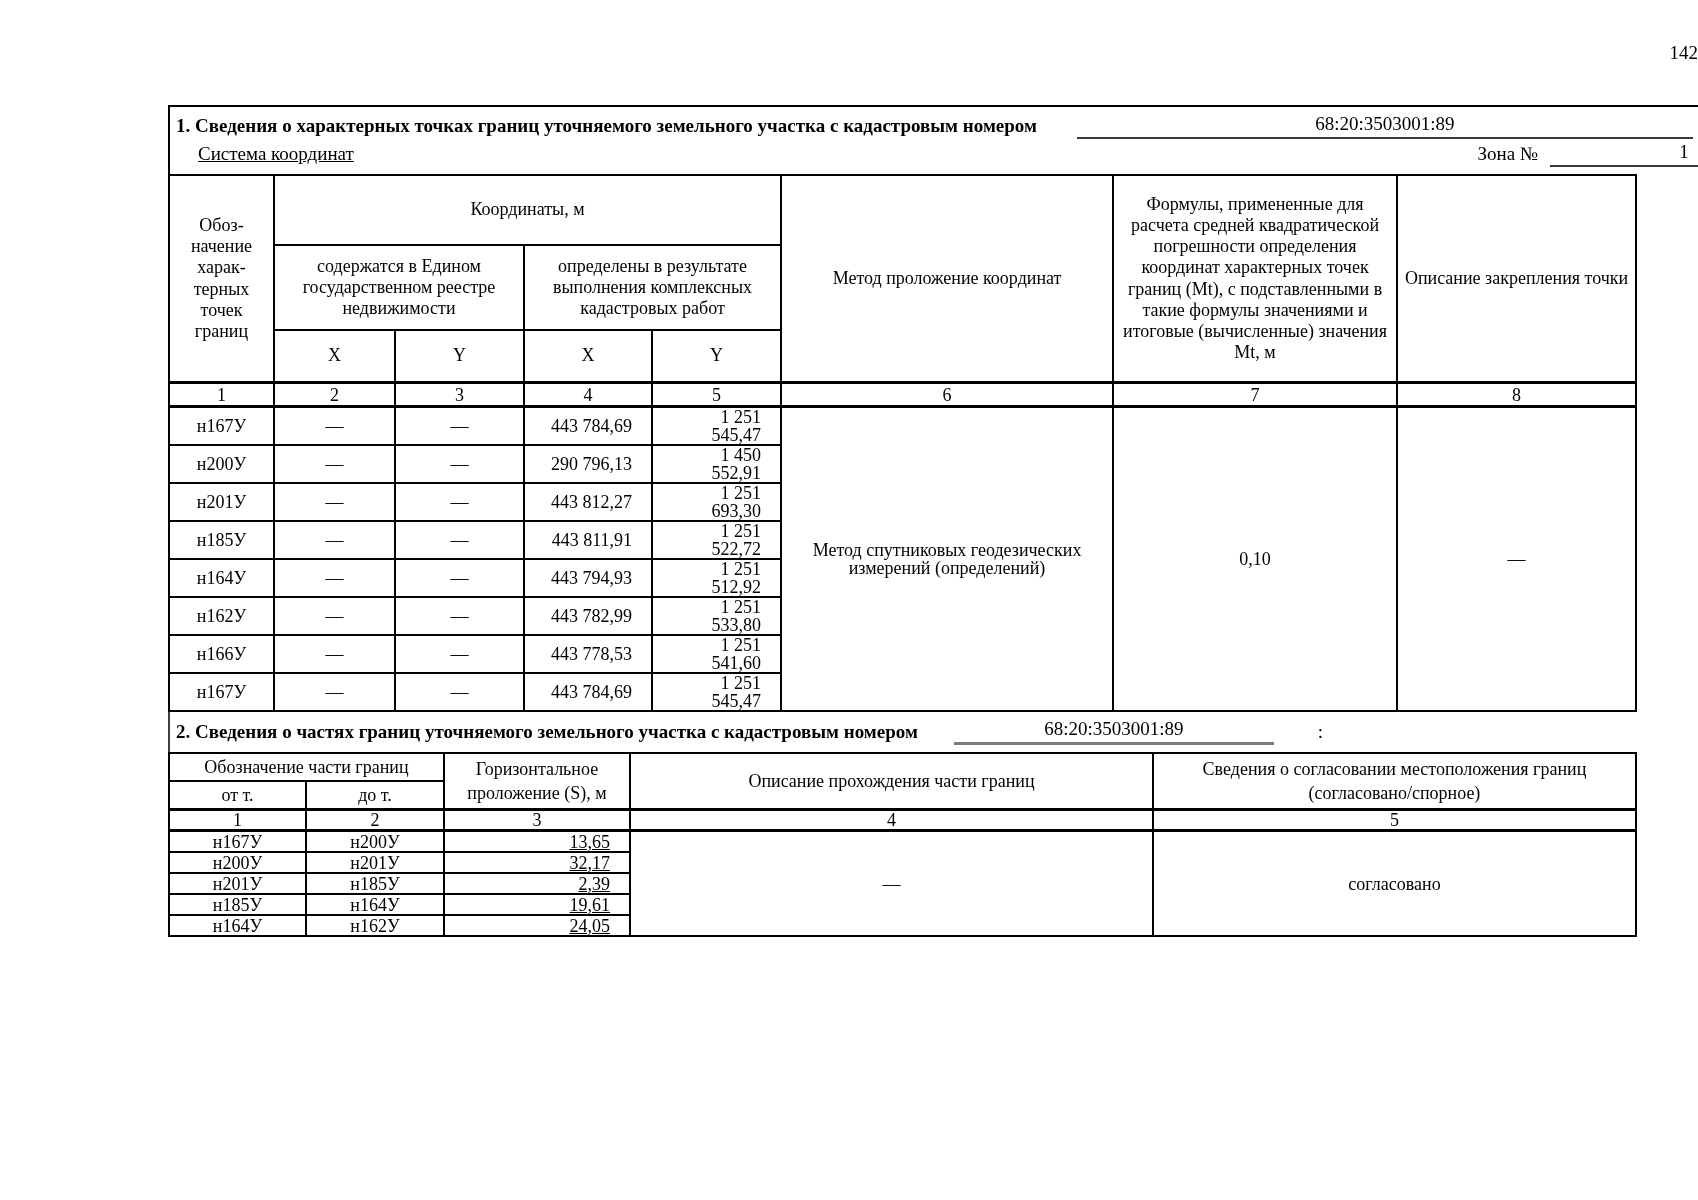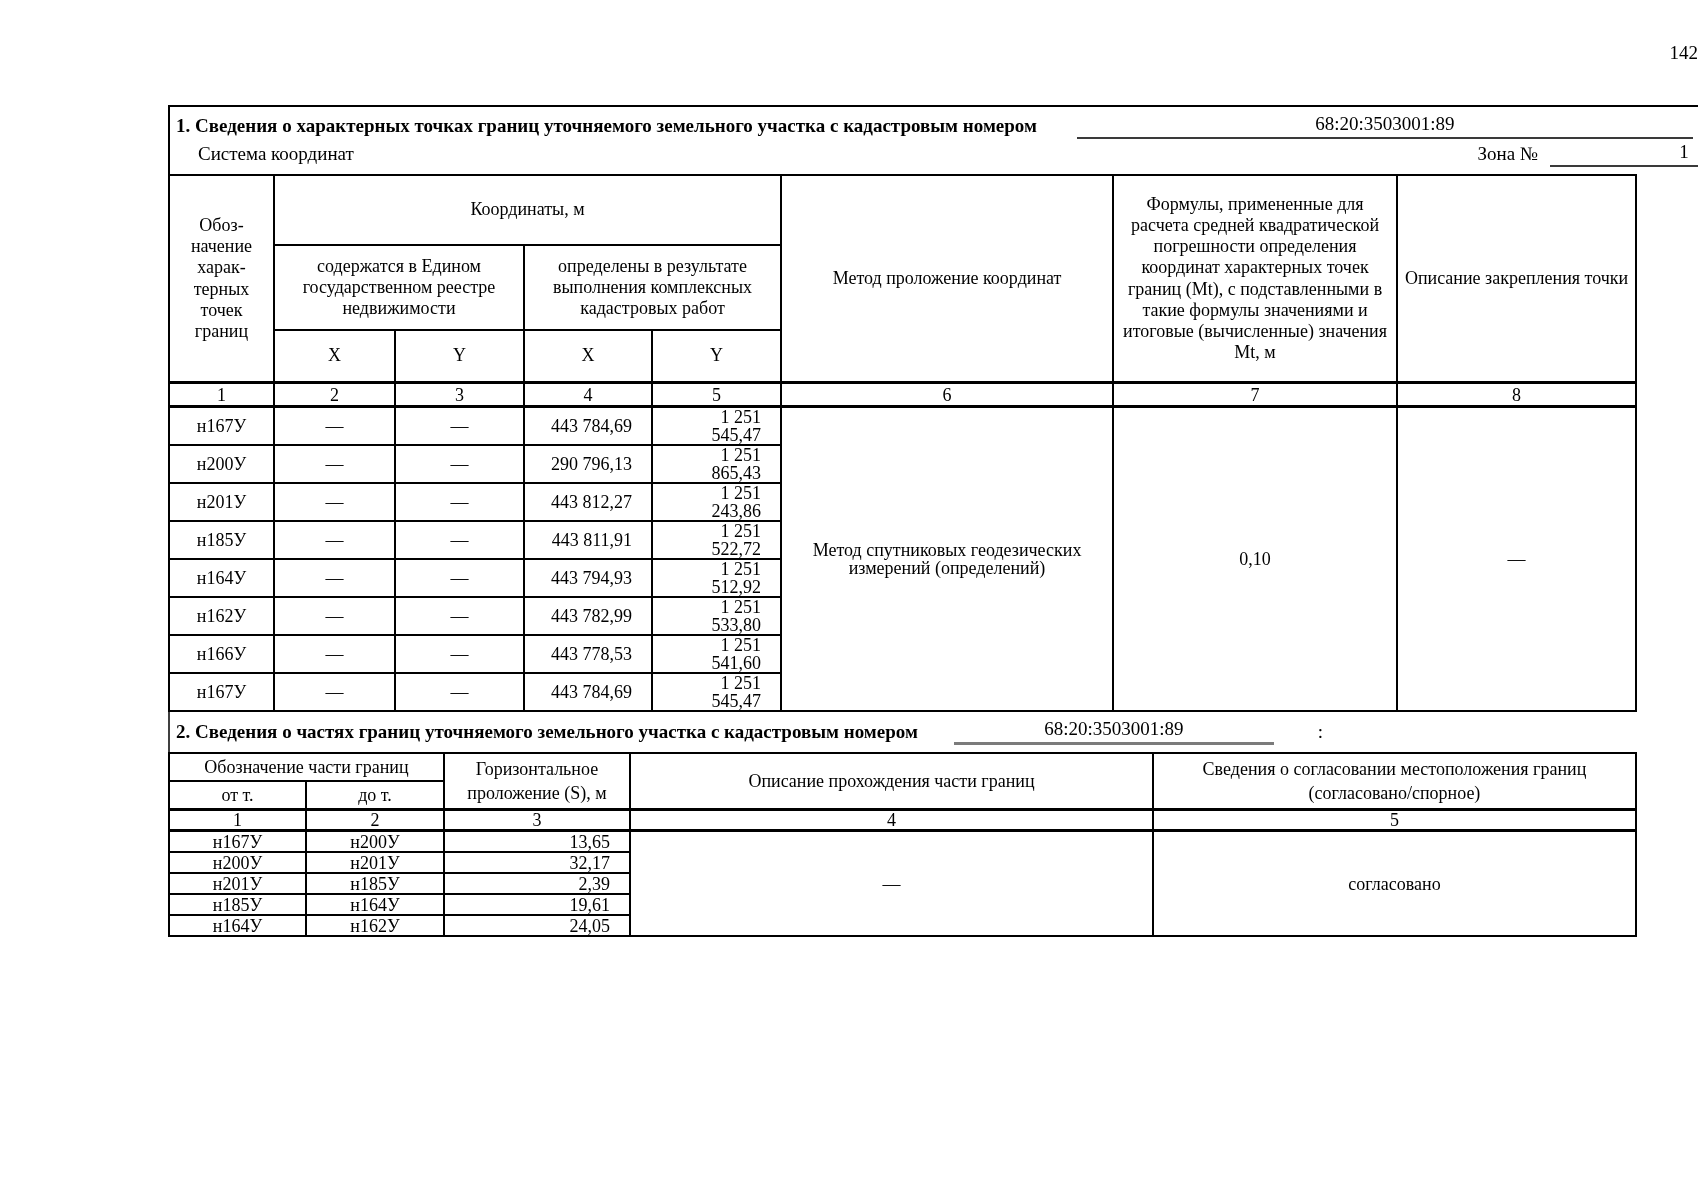--- a/index.html
+++ b/index.html
@@ -27,21 +27,21 @@
   .tline{display:flex;align-items:flex-end;line-height:26px;}
   .bold{font-weight:bold;}
   .uline{
     display:inline-block;text-align:center;
     border-bottom:2px solid #3a3a3a;
   }
   .uline.gray{border-bottom:3px solid #7b7b7b;}
   .ufill{flex:1;margin-left:40px;}
   .colon{margin-left:8px;}
   .endpad{width:112px;}
-  .indent{padding-left:22px;}
+  .indent{padding-left:22px;text-decoration:underline;}
   .u-coord{width:590px;margin-left:8px;}
   .pushright{margin-left:auto;}
   .u-zone{width:268px;margin-left:12px;}
   .s2box{border-left:2px solid #404040;border-right:2px solid #000;border-top:none;}
   .u-s2{width:320px;margin-left:36px;}
   .colon-s2{margin-left:44px;}
   
   table{
     border-collapse:collapse;table-layout:fixed;
     width:1467px;
@@ -53,21 +53,21 @@
     padding:1px 3px;
     line-height:1.17;
     overflow:hidden;
   }
   .numrow td{
     border-top-width:3px;border-bottom-width:3px;
     height:21px;line-height:18px;padding:0 3px;
   }
   .datarow td{height:19px;line-height:18px;padding:0 19px;}
   .num{text-align:right;padding-right:6px;}
-  .num2{text-align:right;padding-right:10px;}
+  .num2{text-align:right;padding-right:10px;text-decoration:underline;}
   .ws{white-space:pre-line;}
   .h1row td{height:66px;}
   .h2row td{height:81px;}
   .h3row td{height:48px;}
   .t2h1 td{height:22px;line-height:24px;}
   .t2h2 td{height:24px;line-height:24px;}
   .t2num td{height:18px;}
 </style>
 </head>
 <body>
@@ -144,28 +144,28 @@
           <td class="num">1 251 545,47</td>
           <td rowspan="8">Метод спутниковых геодезических измерений (определений)</td>
           <td rowspan="8">0,10</td>
           <td rowspan="8">—</td>
         </tr>
         <tr class="datarow">
           <td>н200У</td>
           <td>—</td>
           <td>—</td>
           <td class="num">290 796,13</td>
-          <td class="num">1 251 865,43</td>
+          <td class="num">1 450 552,91</td>
         </tr>
         <tr class="datarow">
           <td>н201У</td>
           <td>—</td>
           <td>—</td>
           <td class="num">443 812,27</td>
-          <td class="num">1 251 243,86</td>
+          <td class="num">1 251 693,30</td>
         </tr>
         <tr class="datarow">
           <td>н185У</td>
           <td>—</td>
           <td>—</td>
           <td class="num">443 811,91</td>
           <td class="num">1 251 522,72</td>
         </tr>
         <tr class="datarow">
           <td>н164У</td>

